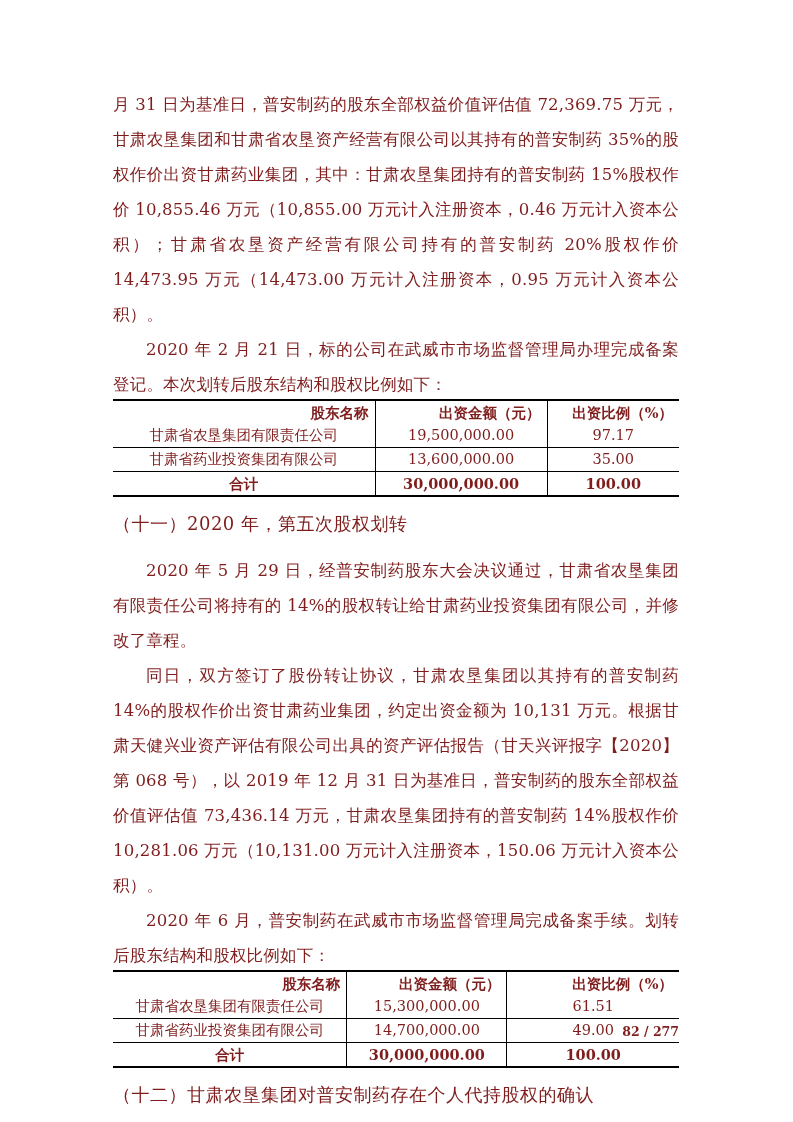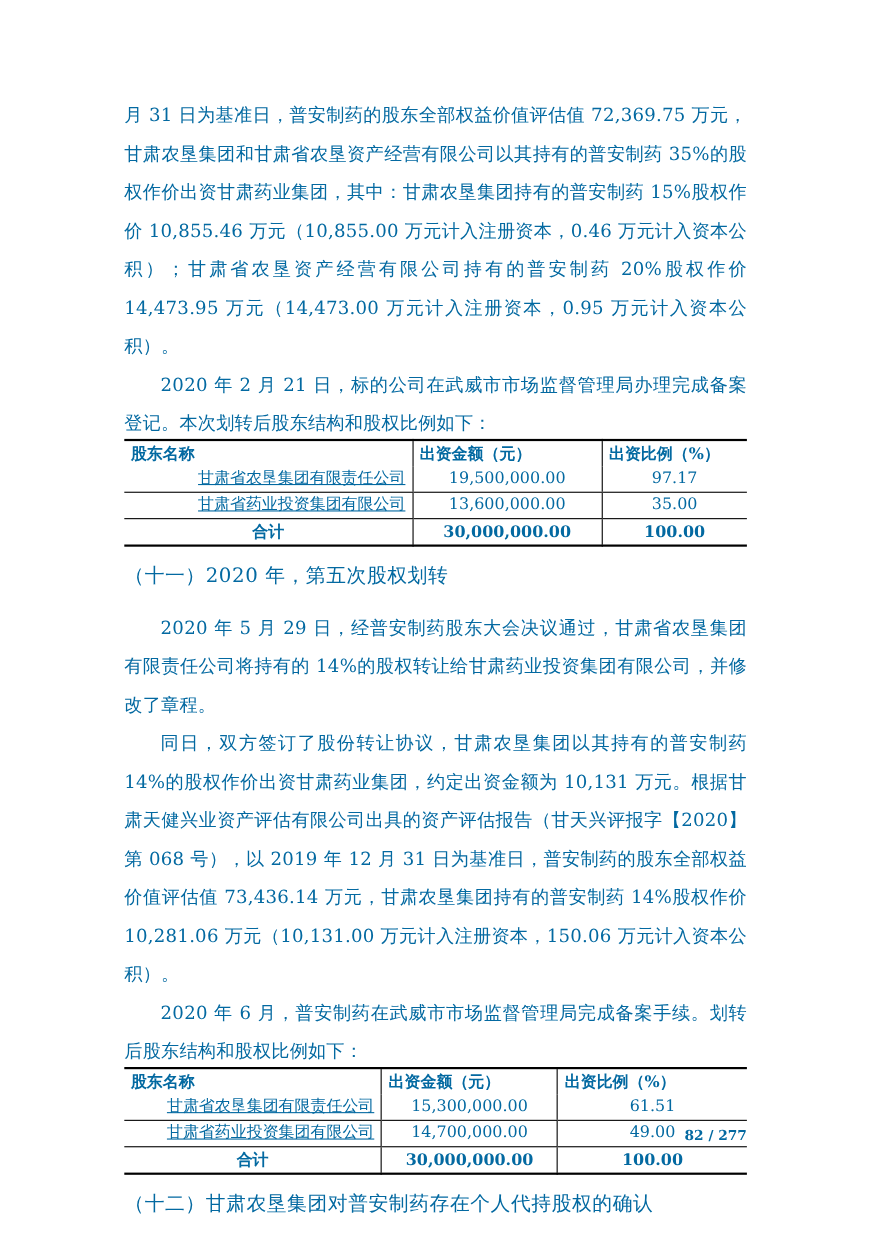--- a/index.html
+++ b/index.html
@@ -9,21 +9,21 @@
   }
   .page {
     position: relative;
     width: 793px;
     height: 1122px;
     margin: 0 auto;
     background: #ffffff;
     box-sizing: border-box;
     padding: 87px 114px 0 113px;
     font-family: "DejaVu Serif", "Liberation Serif", serif;
-    color: #0369a1;
+    color: #7f1d1d;
     overflow: hidden;
   }
   p.body-text {
     margin: 0;
     font-size: 16.5px;
     line-height: 35px;
     text-align: justify;
     letter-spacing: 0.2px;
   }
   p.body-text.indent {
@@ -59,23 +59,23 @@
   table.stock-table tr:last-child th,
   table.stock-table tr:last-child td {
     border-bottom: none;
   }
   table.stock-table th + th,
   table.stock-table td + td {
     border-left: 1.5px solid #000;
   }
   table.stock-table th {
     font-weight: bold;
-    text-align: left;
+    text-align: right;
   }
-  .cell-left  { text-align: right; text-decoration: underline; }
+  .cell-left  { text-align: center; }
   .cell-right { text-align: center; }
   .cell-center{ text-align: center; }
   .total-row td { font-weight: bold; }
   .page-number {
     position: absolute;
     top: 1024px;
     right: 114px;
     font-size: 12.5px;
     font-weight: bold;
     font-family: "DejaVu Serif", "Liberation Serif", serif;

